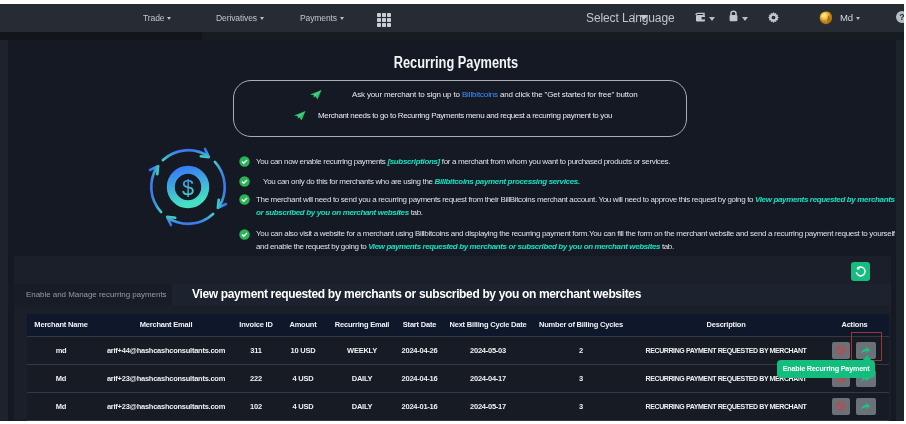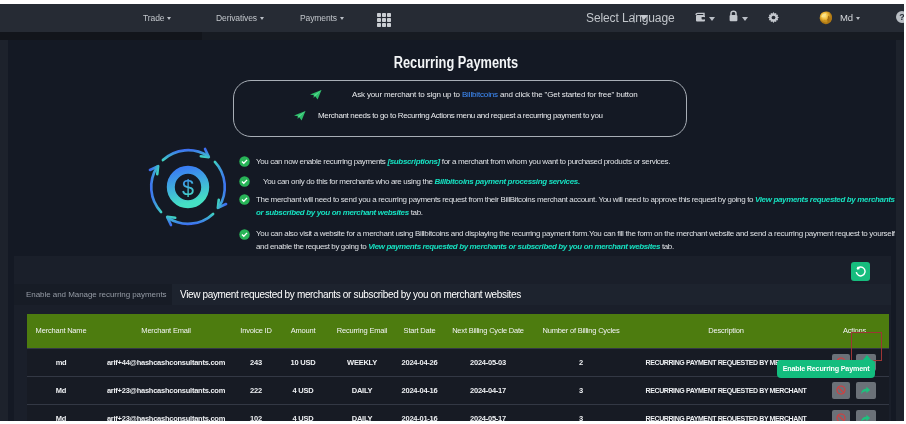--- a/index.html
+++ b/index.html
@@ -22,24 +22,24 @@
 .blue{color:#3f8fff}
 
 .bullet{position:absolute;font-size:8px;letter-spacing:-0.35px;color:#dde0e4;line-height:13px;white-space:nowrap}
 .teal{color:#16e0c0;font-style:italic;font-weight:700}
 .check{position:absolute;width:11px;height:11px}
 
 #card{position:absolute;left:14px;top:256px;width:877px;height:165px;background:#1a1f2a}
 #refreshbtn{position:absolute;left:851px;top:262px;width:19px;height:19px;background:#17bd7e;border-radius:3px}
 #tabrow{position:absolute;left:14px;top:284px;width:877px;height:21px;background:#1d232e}
 #tab1{position:absolute;left:26px;top:284px;line-height:21px;font-size:8px;color:#959ba5;letter-spacing:-0.05px}
-#tab2{position:absolute;left:180px;top:284px;line-height:21px;font-size:10px;font-weight:400;color:#fff;letter-spacing:-0.35px}
+#tab2{position:absolute;left:192px;top:284px;line-height:21px;font-size:12px;font-weight:700;color:#fff;letter-spacing:-0.35px}
 
 table{border-collapse:collapse;table-layout:fixed;position:absolute;left:27px;top:314px;width:862px;border-bottom:1px solid #333844}
-th{background:#4d7c0f;color:#f2f3f5;font-size:7.5px;font-weight:400;height:34px;letter-spacing:-0.2px;white-space:nowrap;overflow:hidden;text-align:center}
+th{background:#0f172a;color:#f2f3f5;font-size:7.5px;font-weight:700;height:22px;letter-spacing:-0.2px;white-space:nowrap;overflow:hidden;text-align:center}
 td{color:#eef0f3;font-size:7.5px;font-weight:700;letter-spacing:-0.25px;height:28px;text-align:center;border-top:1px solid #333844;white-space:nowrap;overflow:hidden}
 tr.r td{background:#171b24}
 td.desc{font-size:7px;letter-spacing:-0.4px}
 .btns{display:flex;gap:6px;justify-content:center;padding-right:2px}
 .abtn{width:18px;height:17px;background:#6b7178;border-radius:2px;display:flex;align-items:center;justify-content:center}
 .btns .abtn:last-child{width:20px}
 
 #redbox{position:absolute;left:851px;top:332px;width:31px;height:29px;border:1px solid #9d3535}
 #tip{position:absolute;left:777px;top:360px;width:98px;height:18px;background:#13bd7e;border-radius:4px;color:#fff;font-size:7.2px;font-weight:700;text-align:center;line-height:18px;letter-spacing:-0.2px}
 #tiparrow{position:absolute;left:862px;top:355px;width:0;height:0;border-left:5px solid transparent;border-right:5px solid transparent;border-bottom:6px solid #13bd7e}
@@ -114,21 +114,21 @@
 <div id="box"></div>
 <svg class="abs" style="left:310px;top:90px" width="12" height="10" viewBox="0 0 12 10">
     <path d="M0 4.6 L11.5 0 L7.6 9.5 L5.2 6.2 L3.6 8 L3.8 5.2 Z" fill="#2ebd6b"></path>
     <path d="M11.5 0 L5.2 6.2 L3.8 5.2 Z" fill="#57d98f"></path>
   </svg>
 <span class="boxline" style="left:352px;top:90px;letter-spacing:-0.15px">Ask your merchant to sign up to <span class="blue">Billbitcoins</span> and click the "Get started for free" button</span>
 <svg class="abs" style="left:294px;top:111px" width="12" height="10" viewBox="0 0 12 10">
     <path d="M0 4.6 L11.5 0 L7.6 9.5 L5.2 6.2 L3.6 8 L3.8 5.2 Z" fill="#2ebd6b"></path>
     <path d="M11.5 0 L5.2 6.2 L3.8 5.2 Z" fill="#57d98f"></path>
   </svg>
-<span class="boxline" style="left:318px;top:111px;letter-spacing:-0.36px">Merchant needs to go to Recurring Actions menu and request a recurring payment to you</span>
+<span class="boxline" style="left:318px;top:111px;letter-spacing:-0.36px">Merchant needs to go to Recurring Payments menu and request a recurring payment to you</span>
 
 <svg class="abs" style="left:148px;top:147px" width="80" height="80" viewBox="0 0 100 100">
 <defs>
 <linearGradient id="bg1" x1="15%" y1="0%" x2="40%" y2="100%">
         <stop offset="0%" stop-color="#3d6df2"></stop>
         <stop offset="100%" stop-color="#3fd8c0"></stop>
       </linearGradient>
 <linearGradient id="bg2" x1="15%" y1="0%" x2="40%" y2="100%">
         <stop offset="0%" stop-color="#3a7ef4"></stop>
         <stop offset="100%" stop-color="#45e0c4"></stop>
@@ -210,21 +210,21 @@
         <th>Recurring Email</th>
         <th>Start Date</th>
         <th>Next Billing Cycle Date</th>
         <th>Number of Billing Cycles</th>
         <th>Description</th>
         <th>Actions</th>
       </tr>
 <tr class="r">
         <td>md</td>
         <td>arif+44@hashcashconsultants.com</td>
-        <td>243</td>
+        <td>311</td>
         <td>10 USD</td>
         <td>WEEKLY</td>
         <td>2024-04-26</td>
         <td>2024-05-03</td>
         <td>2</td>
         <td class="desc">RECURRING PAYMENT REQUESTED BY MERCHANT</td>
         <td>
 <div class="btns">
             <span class="abtn">
               <svg width="10" height="10" viewBox="0 0 10 10">

